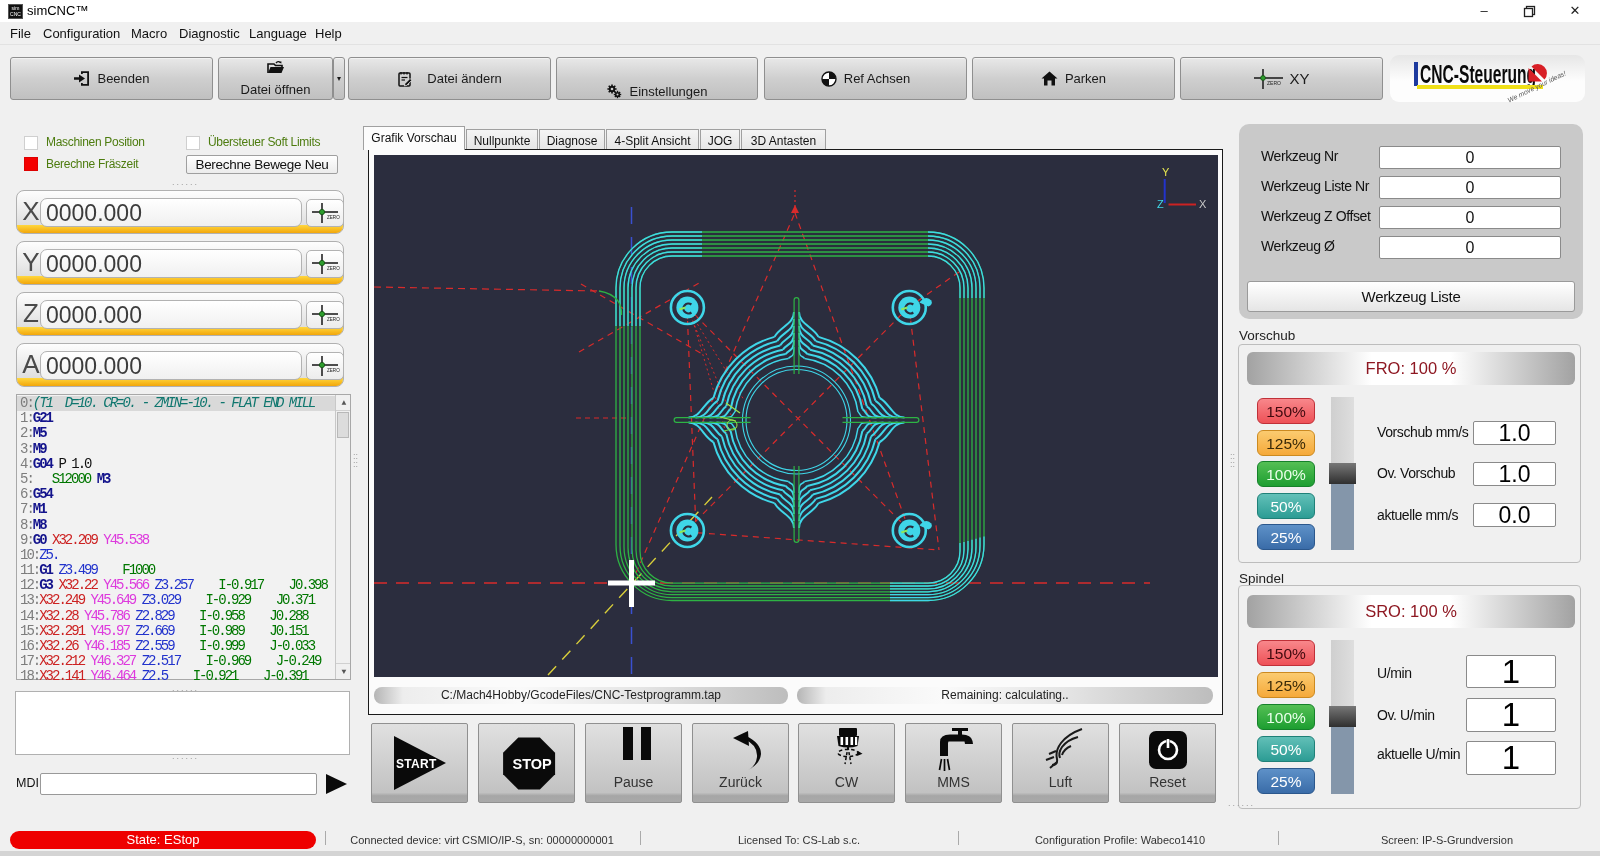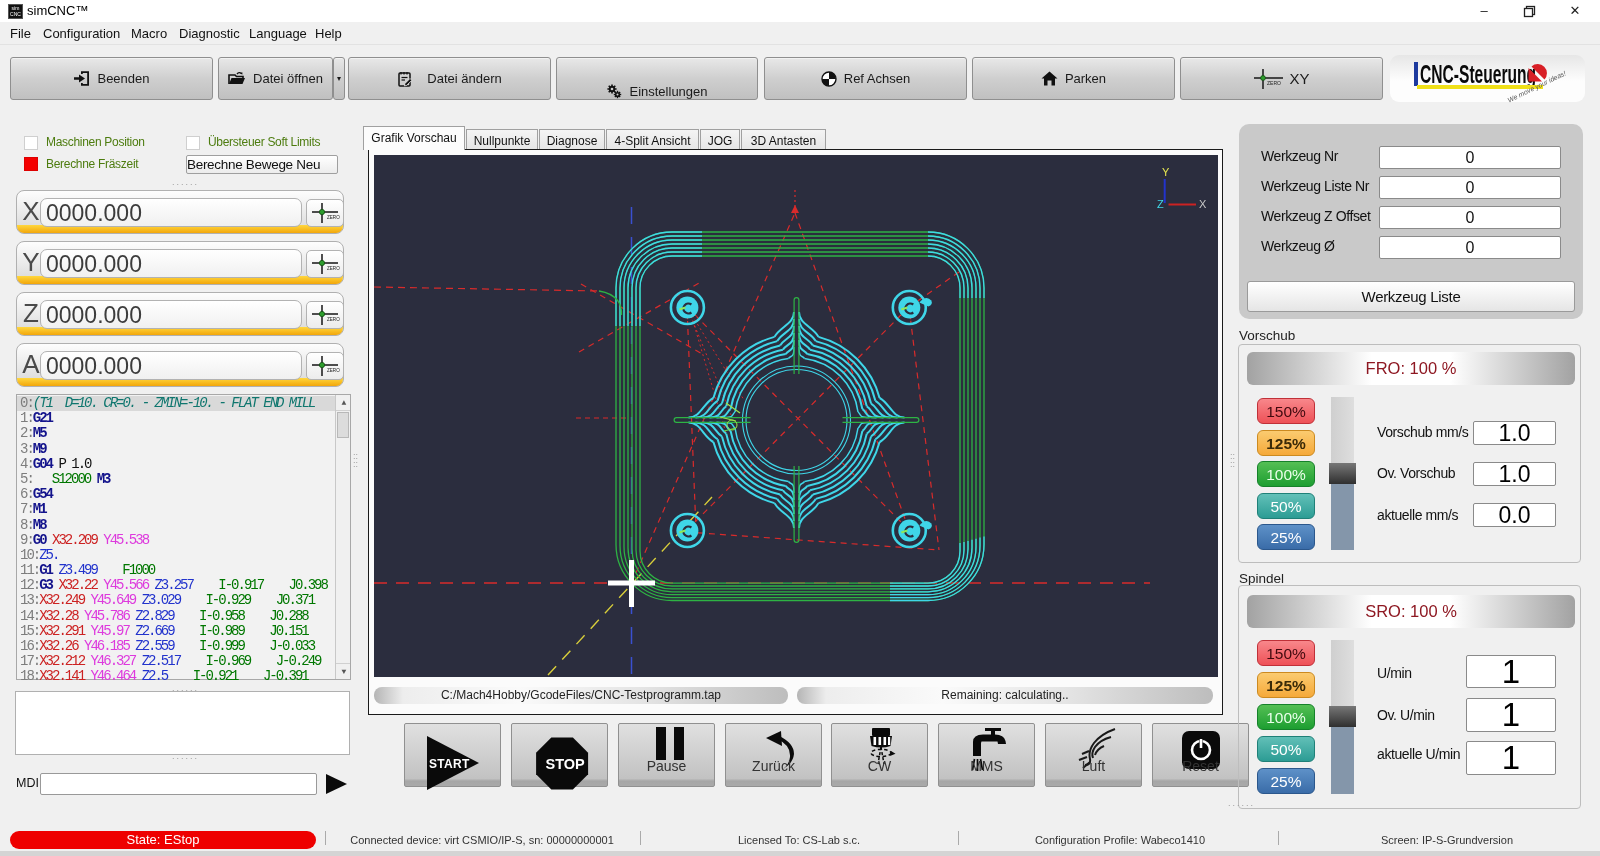--- a/index.html
+++ b/index.html
@@ -21,21 +21,21 @@
 .tbtn { top:57px; height:43px; border:1px solid #8f8f8f; border-radius:3px;
   background:linear-gradient(#e8e8e8,#cfcfcf 50%,#c0c0c0);
   box-shadow:inset 0 1px 0 #f2f2f2;
   display:flex; align-items:center; justify-content:center; gap:7px;
   font-size:13px; color:#1a1a1a; position:absolute; }
 #logo { left:1390px; top:55px; width:195px; height:47px; background:linear-gradient(#e6e6e6,#fdfdfd 55%); border-radius:9px; }
 
 
 .cb { width:14px; height:14px; border:1px solid #cfcfcf; background:#fff; position:absolute; }
 .cblabel { font-size:12px; letter-spacing:-0.3px; color:#4d7c0f; position:absolute; }
-#btn-bewege { left:186px; top:155px; width:152px; height:19px; background:linear-gradient(#ffffff,#ececec); border:1px solid #9f9f9f; border-radius:2px; font-size:13.5px; letter-spacing:-0.3px; color:#111; line-height:17px; }
+#btn-bewege { left:186px; top:155px; width:152px; height:19px; background:linear-gradient(#ffffff,#ececec); border:1px solid #9f9f9f; border-radius:2px; font-size:13.5px; letter-spacing:-0.3px; color:#111; text-align:center; line-height:17px; }
 
 .dro { left:16px; width:328px; height:44px; border-radius:8px; border:1px solid #b0b0b0;
   background:linear-gradient(#fdfdfd,#e9e9e9 55%,#d6d6d6); position:absolute; }
 .dro .ystrip { position:absolute; left:0; right:0; bottom:0; height:8px; border-radius:0 0 7px 7px;
   background:linear-gradient(#ffd73e,#f2a60a); }
 .dro .axl { position:absolute; left:4px; top:5px; width:20px; font-size:26px; color:#4a4a4a; text-align:center; }
 .dro .fld { position:absolute; left:23px; top:7px; width:262px; height:29px; border:1px solid #b2b2b2; border-radius:7px;
   background:linear-gradient(#ffffff,#f0f0f0); font-size:23px; color:#3c3c3c; padding-left:5px; line-height:28px; }
 .dro .zbtn { position:absolute; left:289px; top:8px; width:38px; height:28px; border:1px solid #b2b2b2; border-radius:5px;
   background:linear-gradient(#ffffff,#ececec); }
@@ -63,37 +63,37 @@
 
 
 .tab { top:129px; height:20px; border:1px solid #a0a0a0; border-bottom:none; background:linear-gradient(#f4f4f4,#e6e6e6);
   font-size:12px; color:#111; text-align:center; position:absolute; padding-top:4px; }
 #tab-active { left:363px; top:126px; height:24px; width:102px; background:#fcfcfc; z-index:3; }
 #previewframe { left:368px; top:149px; width:855px; height:566px; background:#fbfbfb; border:1px solid #1a1a1a; }
 #canvas { left:374px; top:155px; width:844px; height:522px; background:#2b2d3e; }
 .pbar { top:687px; height:17px; border-radius:8px; background:linear-gradient(90deg,#b5b5b5 0%,#ededed 7%,#fafafa 35%,#e4e4e4 65%,#bdbdbd 100%); font-size:12px; color:#222; text-align:center; line-height:17px; position:absolute; }
 
 
-.bigbtn { top:723px; width:97px; height:64px; border:1px solid #909090; border-radius:2px;
+.bigbtn { top:723px; width:97px; height:80px; border:1px solid #909090; border-radius:2px;
   background:linear-gradient(#e0e0e0,#c2c2c2 88%,#a6a6a6 92%,#a9a9a9);
-  position:absolute; text-align:center; font-size:14px; color:#333;margin-left:33px; }
+  position:absolute; text-align:center; font-size:14px; color:#333; }
 .bigbtn .lbl { position:absolute; bottom:12px; width:100%; }
 
 
 #wcard { left:1239px; top:124px; width:344px; height:195px; background:#c9c9c9; border-radius:10px; }
 .wlabel { font-size:14px; letter-spacing:-0.4px; color:#111; position:absolute; }
 .winput { width:182px; height:23px; background:#fff; border:1px solid #8a8a8a; border-radius:2px; font-size:16px; color:#111; text-align:center; line-height:21px; position:absolute; left:1379px; }
 #wliste { left:1247px; top:281px; width:328px; height:31px; background:linear-gradient(#ffffff,#e5e5e5); border:1px solid #9a9a9a; border-radius:3px; font-size:15px; letter-spacing:-0.3px; color:#111; text-align:center; line-height:29px; }
 .gbox { border:1px solid #bdbdbd; border-radius:4px; position:absolute; }
 .grouplabel { font-size:13.5px; color:#222; position:absolute; }
 .ohdr { left:1247px; width:328px; height:33px; border-radius:6px; background:linear-gradient(90deg,#a2a2a2,#ffffff 38%,#ffffff 62%,#a2a2a2);
   color:#8e1822; font-size:16.5px; text-align:center; line-height:33px; position:absolute; }
 .pct { left:1257px; width:58px; height:26px; border-radius:6px; font-size:15.5px; text-align:center; line-height:25px; position:absolute; }
 .pct.p150 { background:linear-gradient(#f8878b,#ee5157); border:1px solid #c03038; color:#40090e; }
-.pct.p125 { background:linear-gradient(#fbcb70,#f5a93a); border:1px solid #cc8a20; color:#3a2a08;font-weight:bold; }
+.pct.p125 { background:linear-gradient(#fbcb70,#f5a93a); border:1px solid #cc8a20; color:#3a2a08; }
 .pct.p100 { background:linear-gradient(#54bf54,#1d9e31); border:1px solid #15812a; color:#eaffea; }
 .pct.p50 { background:linear-gradient(#62c0b8,#2c9c94); border:1px solid #1f8078; color:#fff; }
 .pct.p25 { background:linear-gradient(#5e91c8,#3a6ca8); border:1px solid #2b578c; color:#fff; }
 .slider { left:1331px; width:23px; position:absolute; }
 .sl-top { position:absolute; left:0; width:100%; background:linear-gradient(90deg,#cfcfcf,#dedede); }
 .sl-bot { position:absolute; left:0; width:100%; background:#8496aa; }
 .sl-h { position:absolute; left:-2px; width:27px; height:21px; background:linear-gradient(#777,#2f2f2f); }
 .flabel { font-size:14px; letter-spacing:-0.4px; color:#111; position:absolute; left:1377px; }
 .ffield { position:absolute; background:#fff; border:1px solid #8a8a8a; border-radius:2px; text-align:center; color:#000; }
 .dots-h { position:absolute; font-size:9px; color:#999; letter-spacing:2px; }
@@ -119,21 +119,21 @@
 <div class="menuitem" style="left:249px; top:26px;">Language</div>
 <div class="menuitem" style="left:315px; top:26px;">Help</div>
 
 <div class="tbtn" style="left:10px; width:203px;">
     <svg width="17" height="17" viewBox="0 0 17 17">
       <path d="M8 1.2 L16 1.2 L16 15.8 L8 15.8 L8 13 L9.8 13 L9.8 14 L14.2 14 L14.2 3 L9.8 3 L9.8 4 L8 4 Z" fill="#111"></path>
       <polygon points="6,4.5 12,8.5 6,12.5 6,9.7 1,9.7 1,7.3 6,7.3" fill="#111"></polygon>
     </svg>
     <span>Beenden</span>
   </div>
-<div class="tbtn" style="left:218px; width:115px;">
+<div class="tbtn" style="left:218px; width:115px;flex-direction:column;">
     <svg width="18" height="15" viewBox="0 0 18 15">
       <path d="M1 13 L1 4 L7 4 L8.5 5.5 L15 5.5 L15 7" fill="none" stroke="#111" stroke-width="1.6"></path>
       <path d="M1 13 L3.5 7 L17 7 L14.5 13 z" fill="#111"></path>
       <path d="M9 3 q2 -2.5 4.5 -0.5" fill="none" stroke="#111" stroke-width="1.4"></path>
       <path d="M14.2 1 l0.3 2.4 -2.3 -0.6 z" fill="#111"></path>
     </svg>
     <span>Datei öffnen</span>
   </div>
 <div class="tbtn" style="left:333px; width:12px; font-size:8px;">▾</div>
 <div class="tbtn" style="left:348px; width:203px;gap:14px;">

